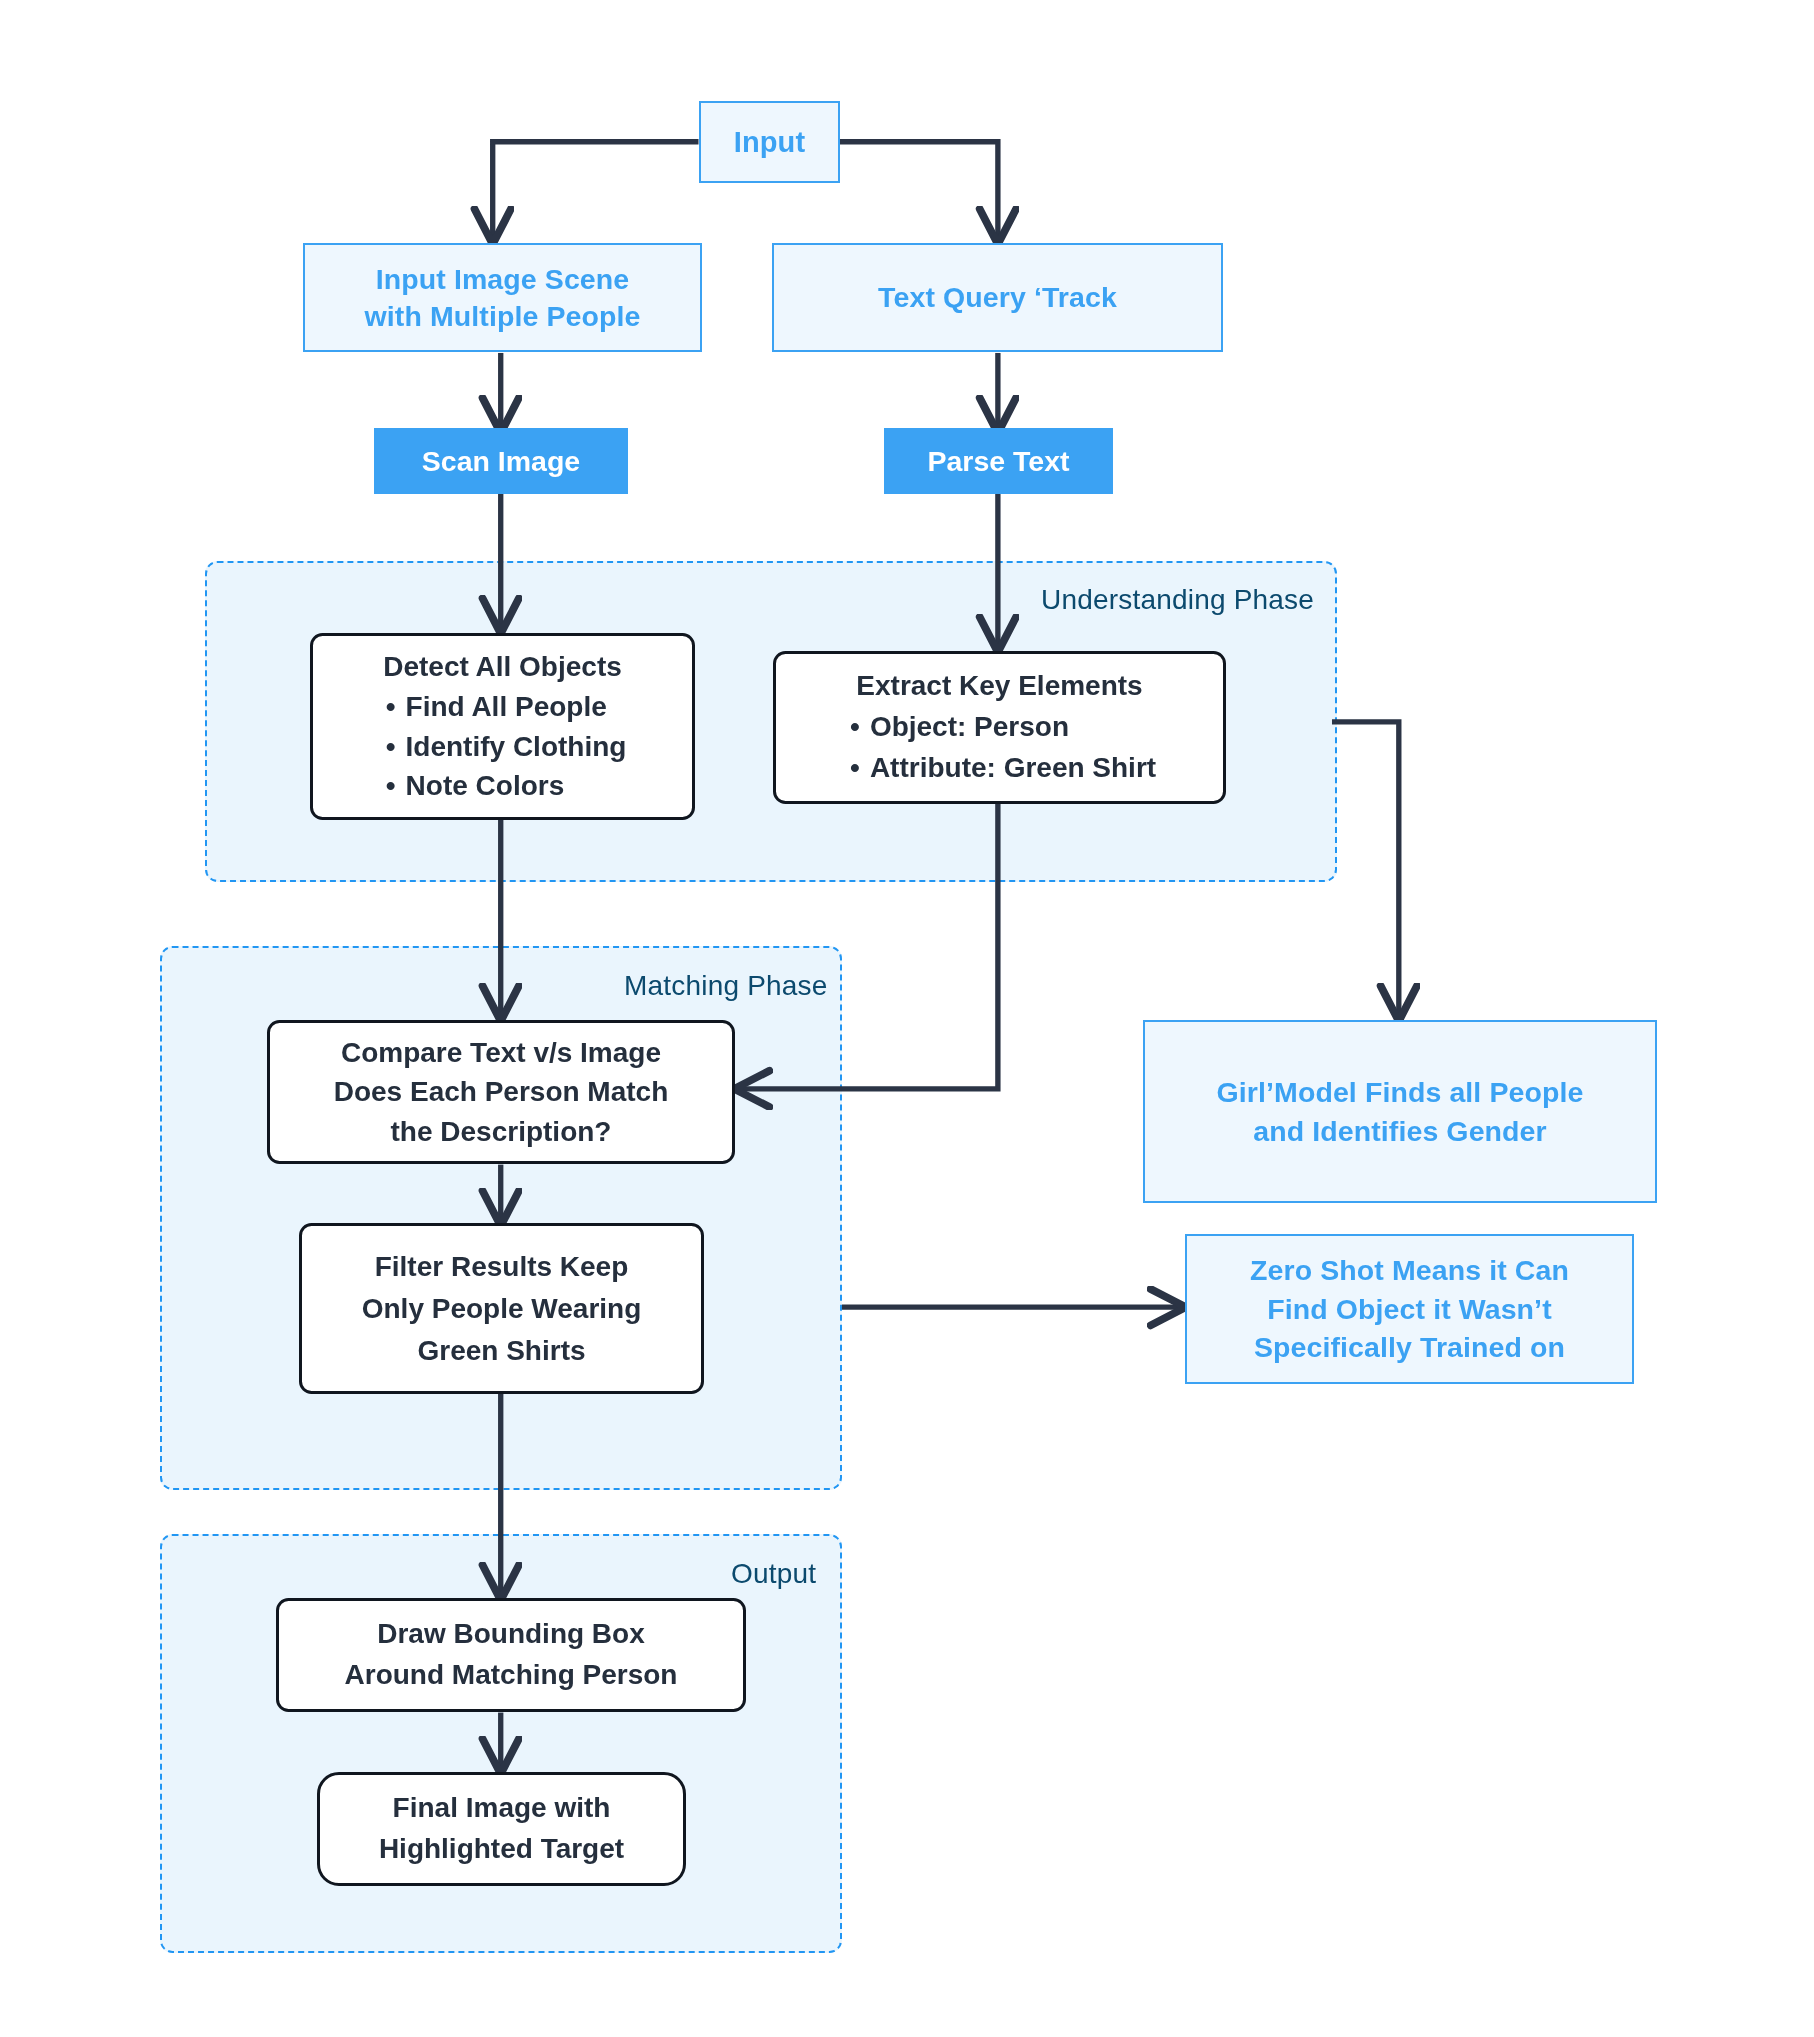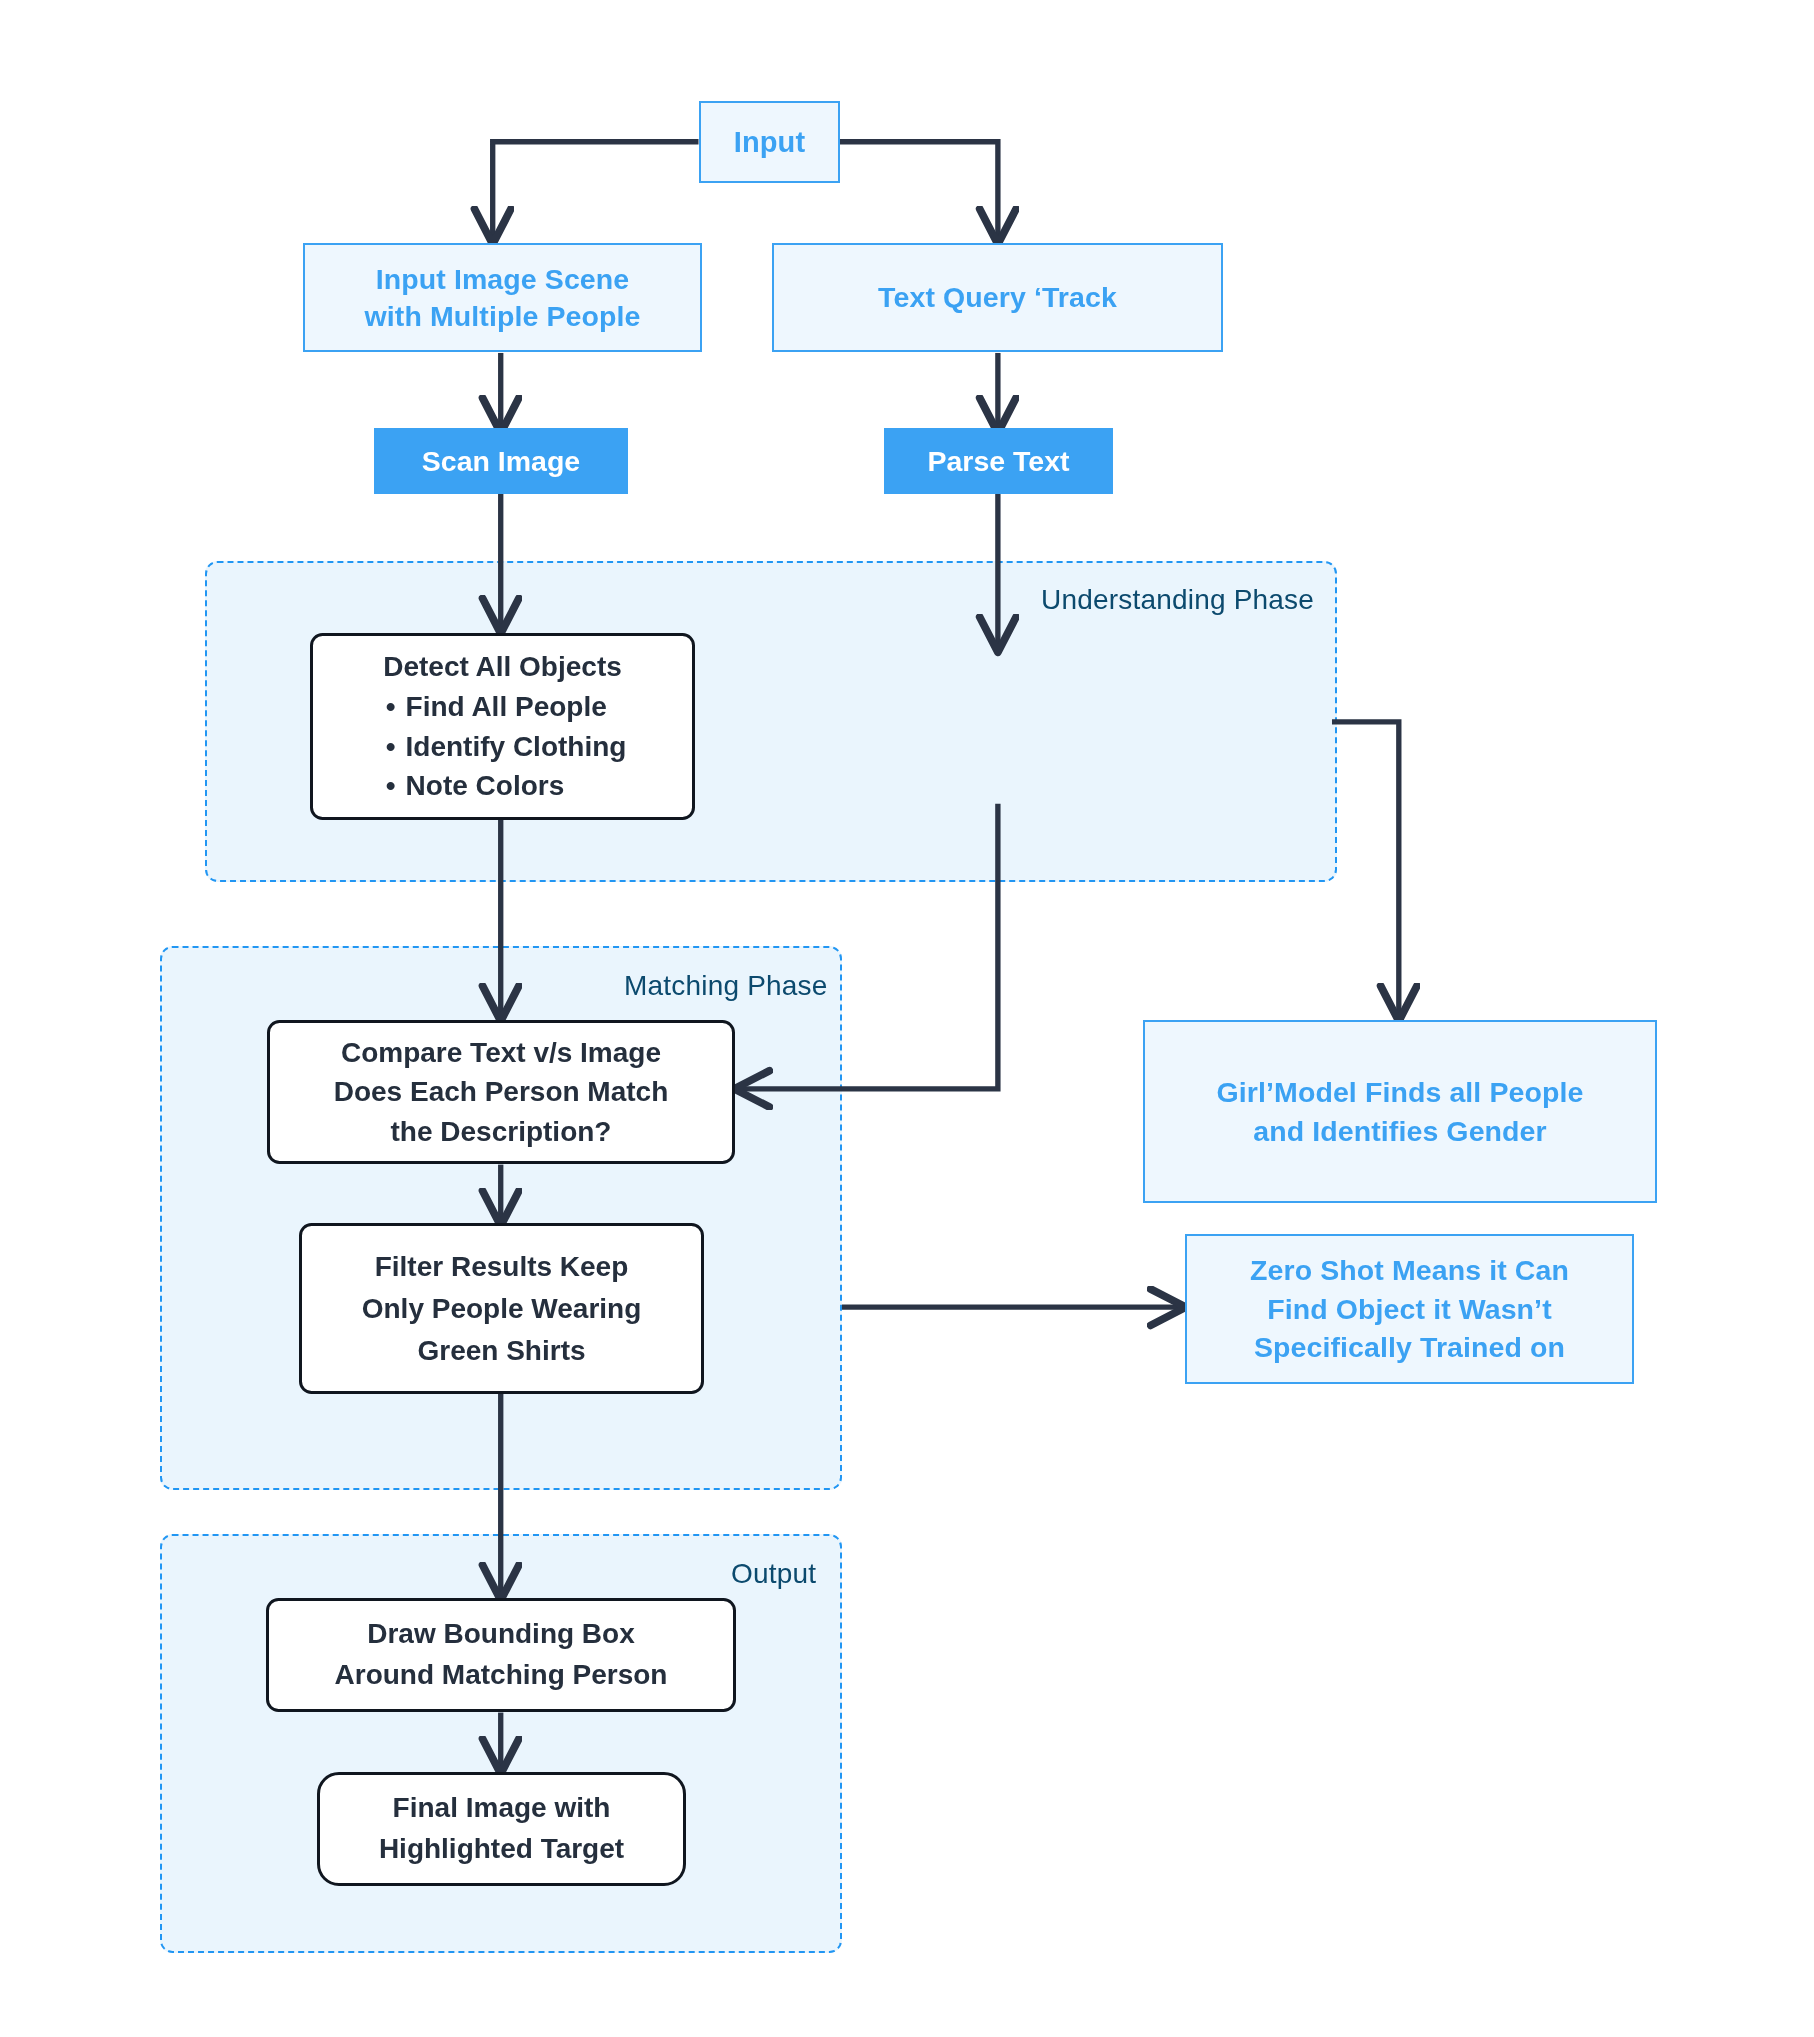--- a/index.html
+++ b/index.html
@@ -174,34 +174,43 @@
     <span class="node-title">Detect All Objects</span>
     <div class="bullets-wrap">
       <ul class="bullet-list" style="width:auto;">
         <li>Find All People</li>
         <li>Identify Clothing</li>
         <li>Note Colors</li>
       </ul>
     </div>
   </div>
 
+  <div class="node node-process" style="left:773px; top:651px; width:453px; height:153px; font-size:28px; line-height:1.46; padding:7.1px 0;">
+    <span class="node-title">Extract Key Elements</span>
+    <div class="bullets-wrap">
+      <ul class="bullet-list" style="width:auto;">
+        <li>Object: Person</li>
+        <li>Attribute: Green Shirt</li>
+      </ul>
+    </div>
+  </div>
 
   <div class="node node-process" style="left:267px; top:1020px; width:468px; height:144px; font-size:28px; line-height:1.4;">
     <span class="node-line">Compare Text v/s Image</span>
     <span class="node-line">Does Each Person Match</span>
     <span class="node-line">the Description?</span>
   </div>
 
   <div class="node node-process" style="left:299px; top:1223px; width:405px; height:171px; font-size:28px; line-height:1.5;">
     <span class="node-line">Filter Results Keep</span>
     <span class="node-line">Only People Wearing</span>
     <span class="node-line">Green Shirts</span>
   </div>
 
-  <div class="node node-process" style="left:266px; top:1598px; width:470px; height:114px; font-size:28px; line-height:1.46;">
+  <div class="node node-process" style="left:276px; top:1598px; width:470px; height:114px; font-size:28px; line-height:1.46;">
     <span class="node-line">Draw Bounding Box</span>
     <span class="node-line">Around Matching Person</span>
   </div>
 
   <div class="node node-process" style="left:317px; top:1772px; width:369px; height:114px; font-size:28px; line-height:1.46;border-radius:22px;">
     <span class="node-line">Final Image with</span>
     <span class="node-line">Highlighted Target</span>
   </div>
 
   <div class="node node-light" style="left:1143px; top:1020px; width:514px; height:183px; font-size:28.5px; line-height:1.36;">

